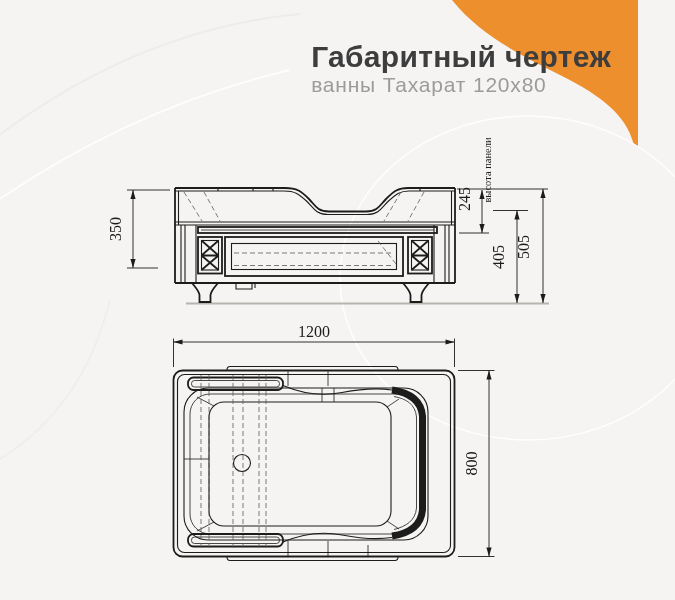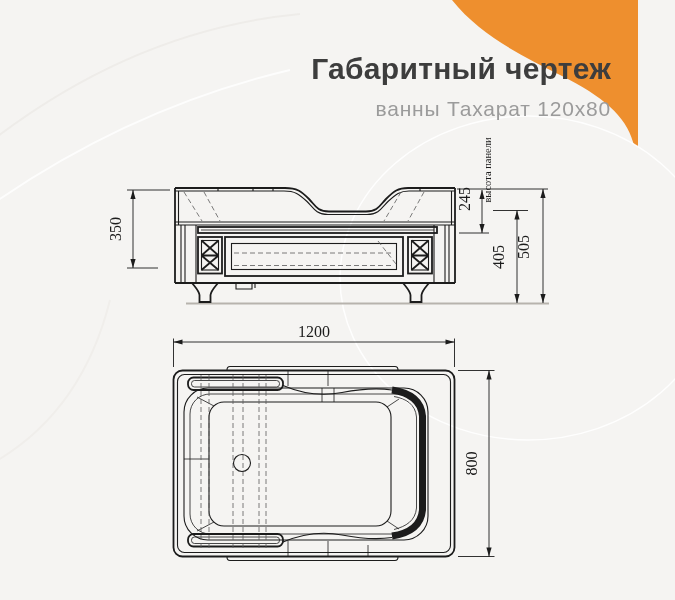--- a/index.html
+++ b/index.html
@@ -1,21 +1,21 @@
 <!DOCTYPE html>
 <html><head>
 <meta charset="utf-8">
 <style>
   html,body{margin:0;padding:0;}
   body{font-family:"Liberation Sans",sans-serif;}
   .page{position:relative;width:675px;height:600px;background:#f5f4f2;overflow:hidden;}
   .bg-svg,.draw-svg{position:absolute;left:0;top:0;}
-  .header{position:absolute;top:52px;right:64px;text-align:right;z-index:3;}
+  .header{position:absolute;top:40px;right:64px;z-index:3;}
   .header .title{font-size:30px;font-weight:bold;color:#3d3d3d;letter-spacing:.3px;line-height:1.1;}
-  .header .subtitle{font-size:21px;color:#9b9b9b;letter-spacing:.8px;margin-top:12px;line-height:1.1;}
+  .header .subtitle{font-size:21px;color:#9b9b9b;letter-spacing:.8px;margin-top:0;line-height:1.1;}
   .draw-svg{z-index:2;}
   .draw-svg path,.draw-svg line,.draw-svg rect,.draw-svg circle{fill:none;stroke:#1c1c1c;stroke-width:1.1;}
   .draw-svg .thick{stroke-width:1.8;}
   .draw-svg .thin{stroke-width:.8;}
   .draw-svg .dash{stroke:#5a5a5a;stroke-width:.8;stroke-dasharray:5 3;}
   .draw-svg .dim{stroke-width:.9;}
   .draw-svg polygon.arr{fill:#1c1c1c;stroke:none;}
   .draw-svg text{fill:#1c1c1c;stroke:none;font-family:"Liberation Serif",serif;font-size:16px;}
   .draw-svg text.small{font-size:10.5px;}
   .draw-svg .ground{stroke:#b7b3ad;stroke-width:2.2;}

